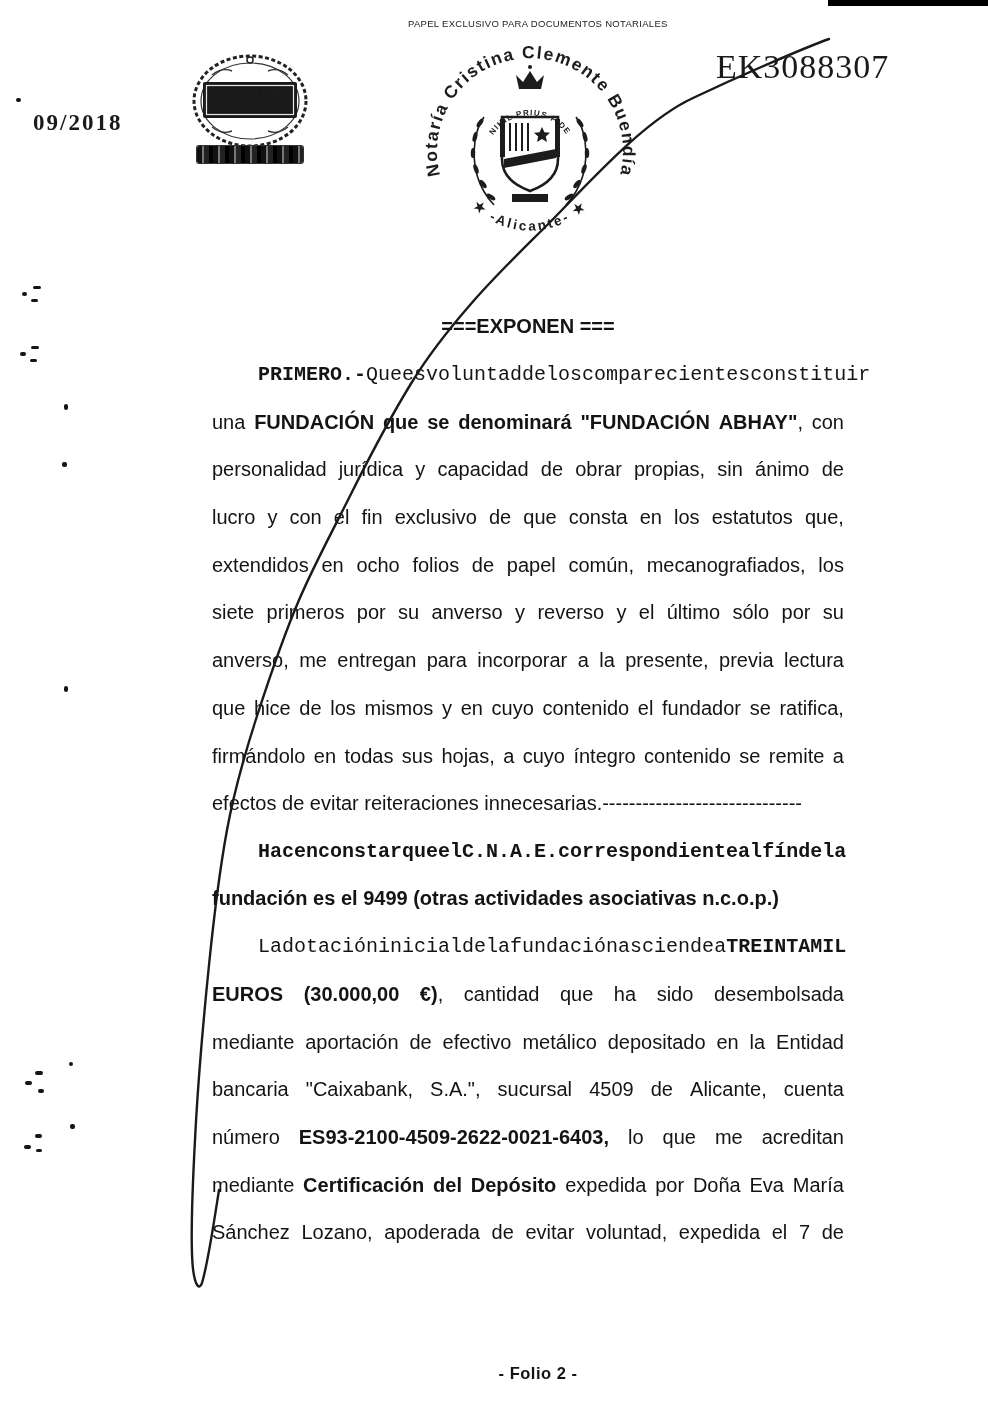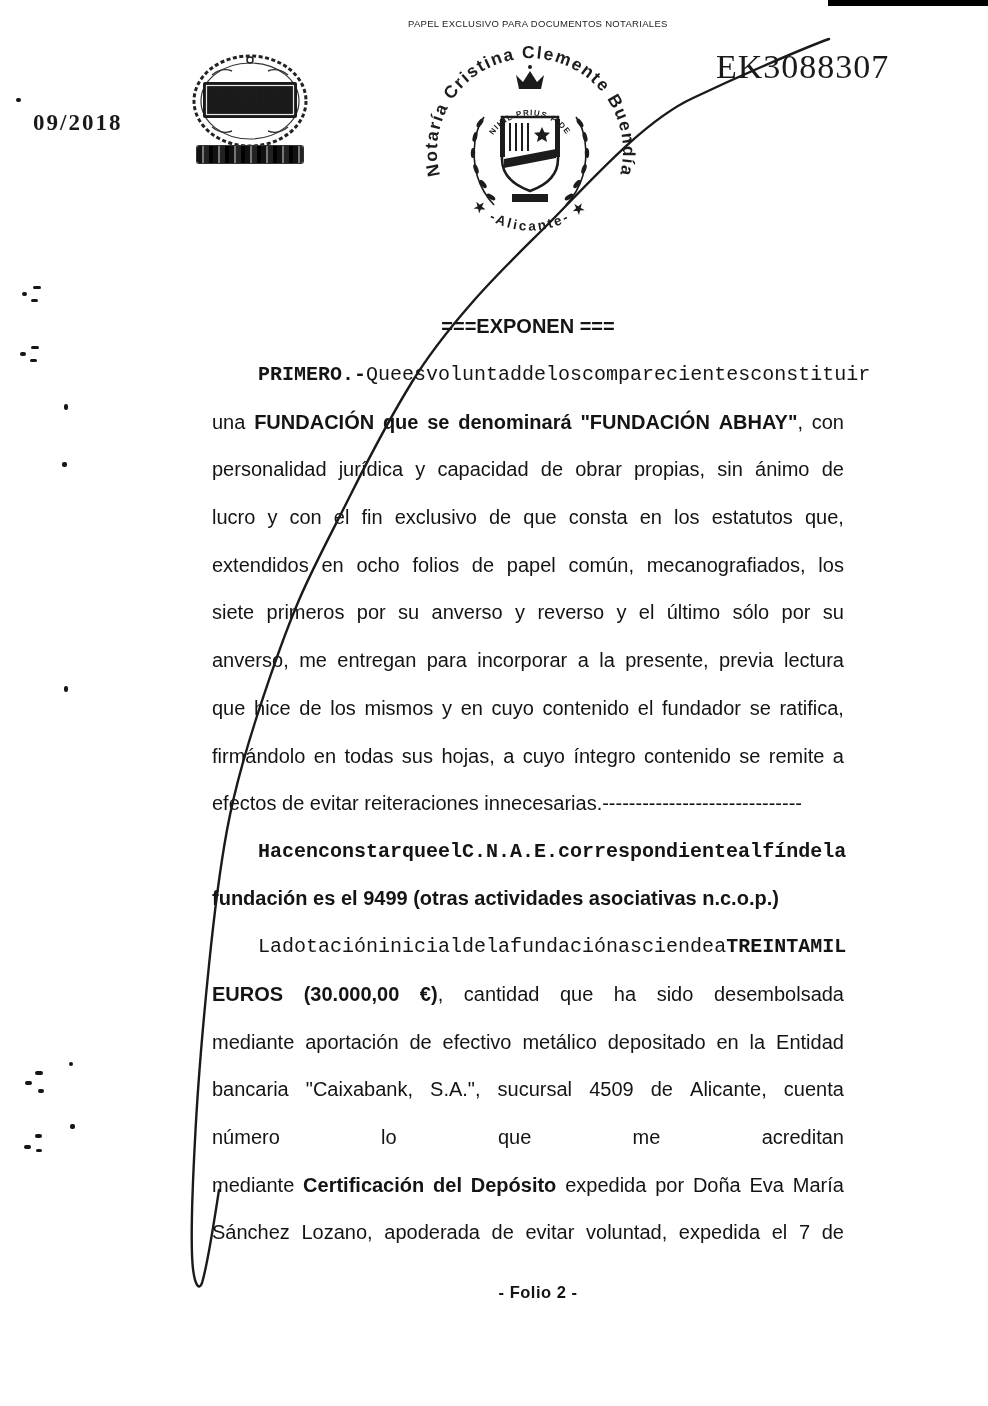--- a/index.html
+++ b/index.html
@@ -28,21 +28,21 @@
     box-shadow:0 0 0 1px #333;
   }
   .text-block{top:303px;left:212px;width:632px;font-size:20px;}
   .line{height:47.7px;overflow:visible;}
   .line.justify{display:flex;justify-content:space-between;align-items:center;}
   .line.left,.line.center{line-height:47.7px;white-space:nowrap;}
   .line.center{text-align:center;}
   .line.indent{padding-left:46px;font-family:Liberation Mono, monospace;}
   .b{font-weight:bold;}
   .footer{
-    top:1283px;left:222px;width:632px;text-align:center;font-weight:bold;
+    top:1364px;left:222px;width:632px;text-align:center;font-weight:bold;
     font-size:16.5px;letter-spacing:.5px;
   }
   .speck{position:absolute;background:#161616;border-radius:2px;}
   svg text{font-family:"Liberation Sans",sans-serif;fill:#1c1c1c;}
   svg .serif{font-family:"Liberation Serif",serif;}
 </style>
 </head>
 <body>
 
 <div class="page">
@@ -285,20 +285,21 @@
         <span class="word"><span>"Caixabank,</span></span>
         <span class="word"><span>S.A.",</span></span>
         <span class="word"><span>sucursal</span></span>
         <span class="word"><span>4509</span></span>
         <span class="word"><span>de</span></span>
         <span class="word"><span>Alicante,</span></span>
         <span class="word"><span>cuenta</span></span>
       </div>
       <div class="line justify">
         <span class="word"><span>número</span></span>
+        <span class="word"><span class="b">ES93-2100-4509-2622-0021-6403,</span></span>
         <span class="word"><span>lo</span></span>
         <span class="word"><span>que</span></span>
         <span class="word"><span>me</span></span>
         <span class="word"><span>acreditan</span></span>
       </div>
       <div class="line justify">
         <span class="word"><span>mediante</span></span>
         <span class="word"><span class="b">Certificación</span></span>
         <span class="word"><span class="b">del</span></span>
         <span class="word"><span class="b">Depósito</span></span>

